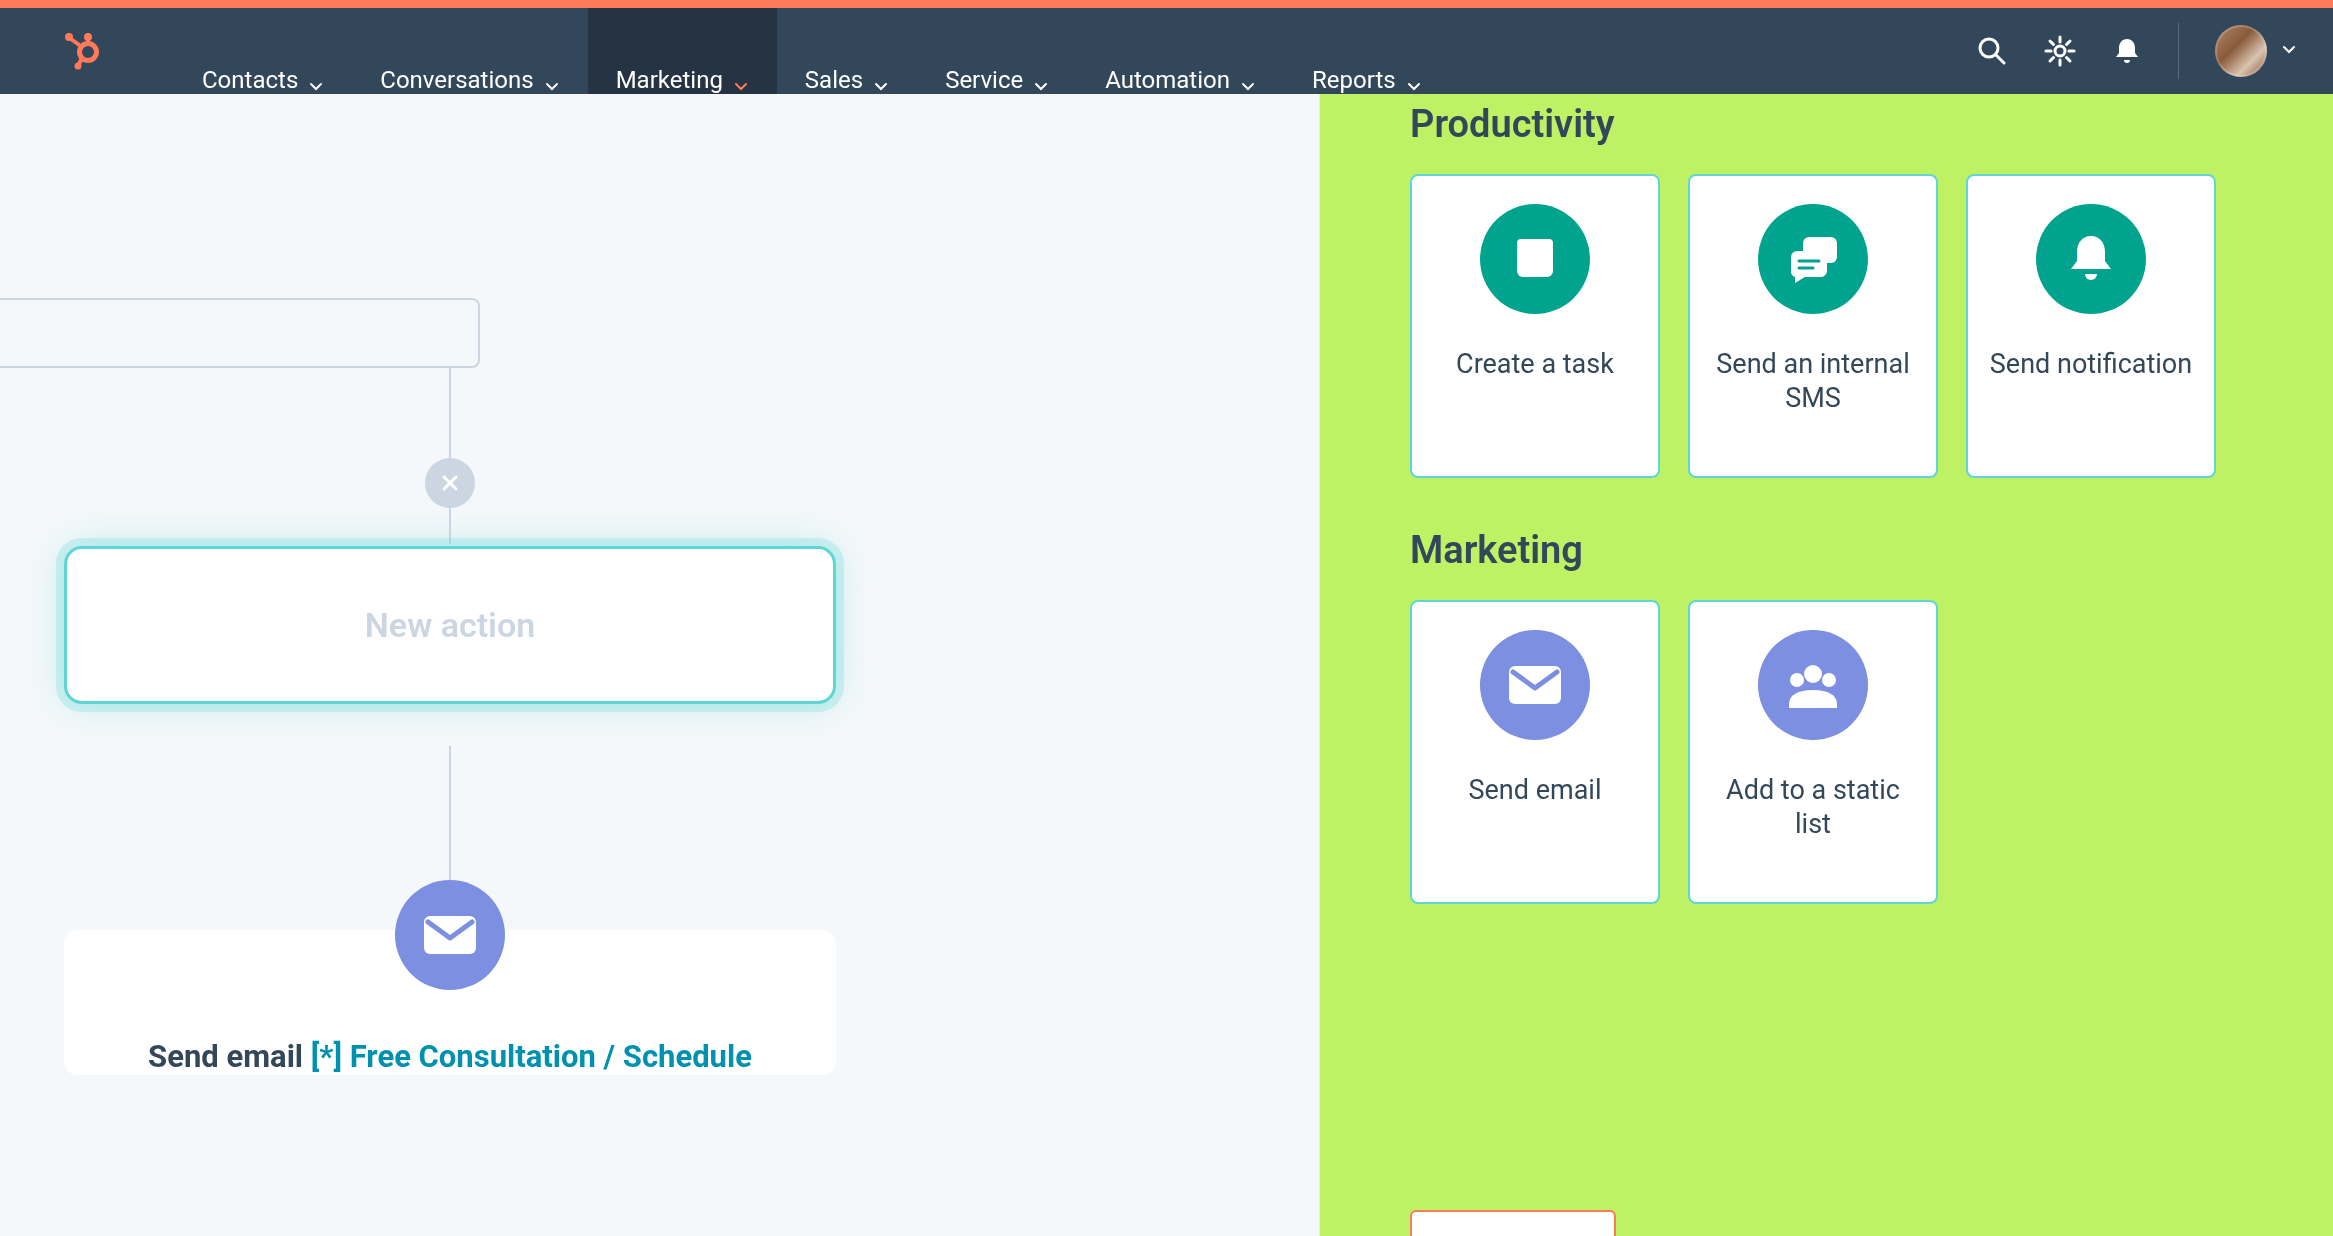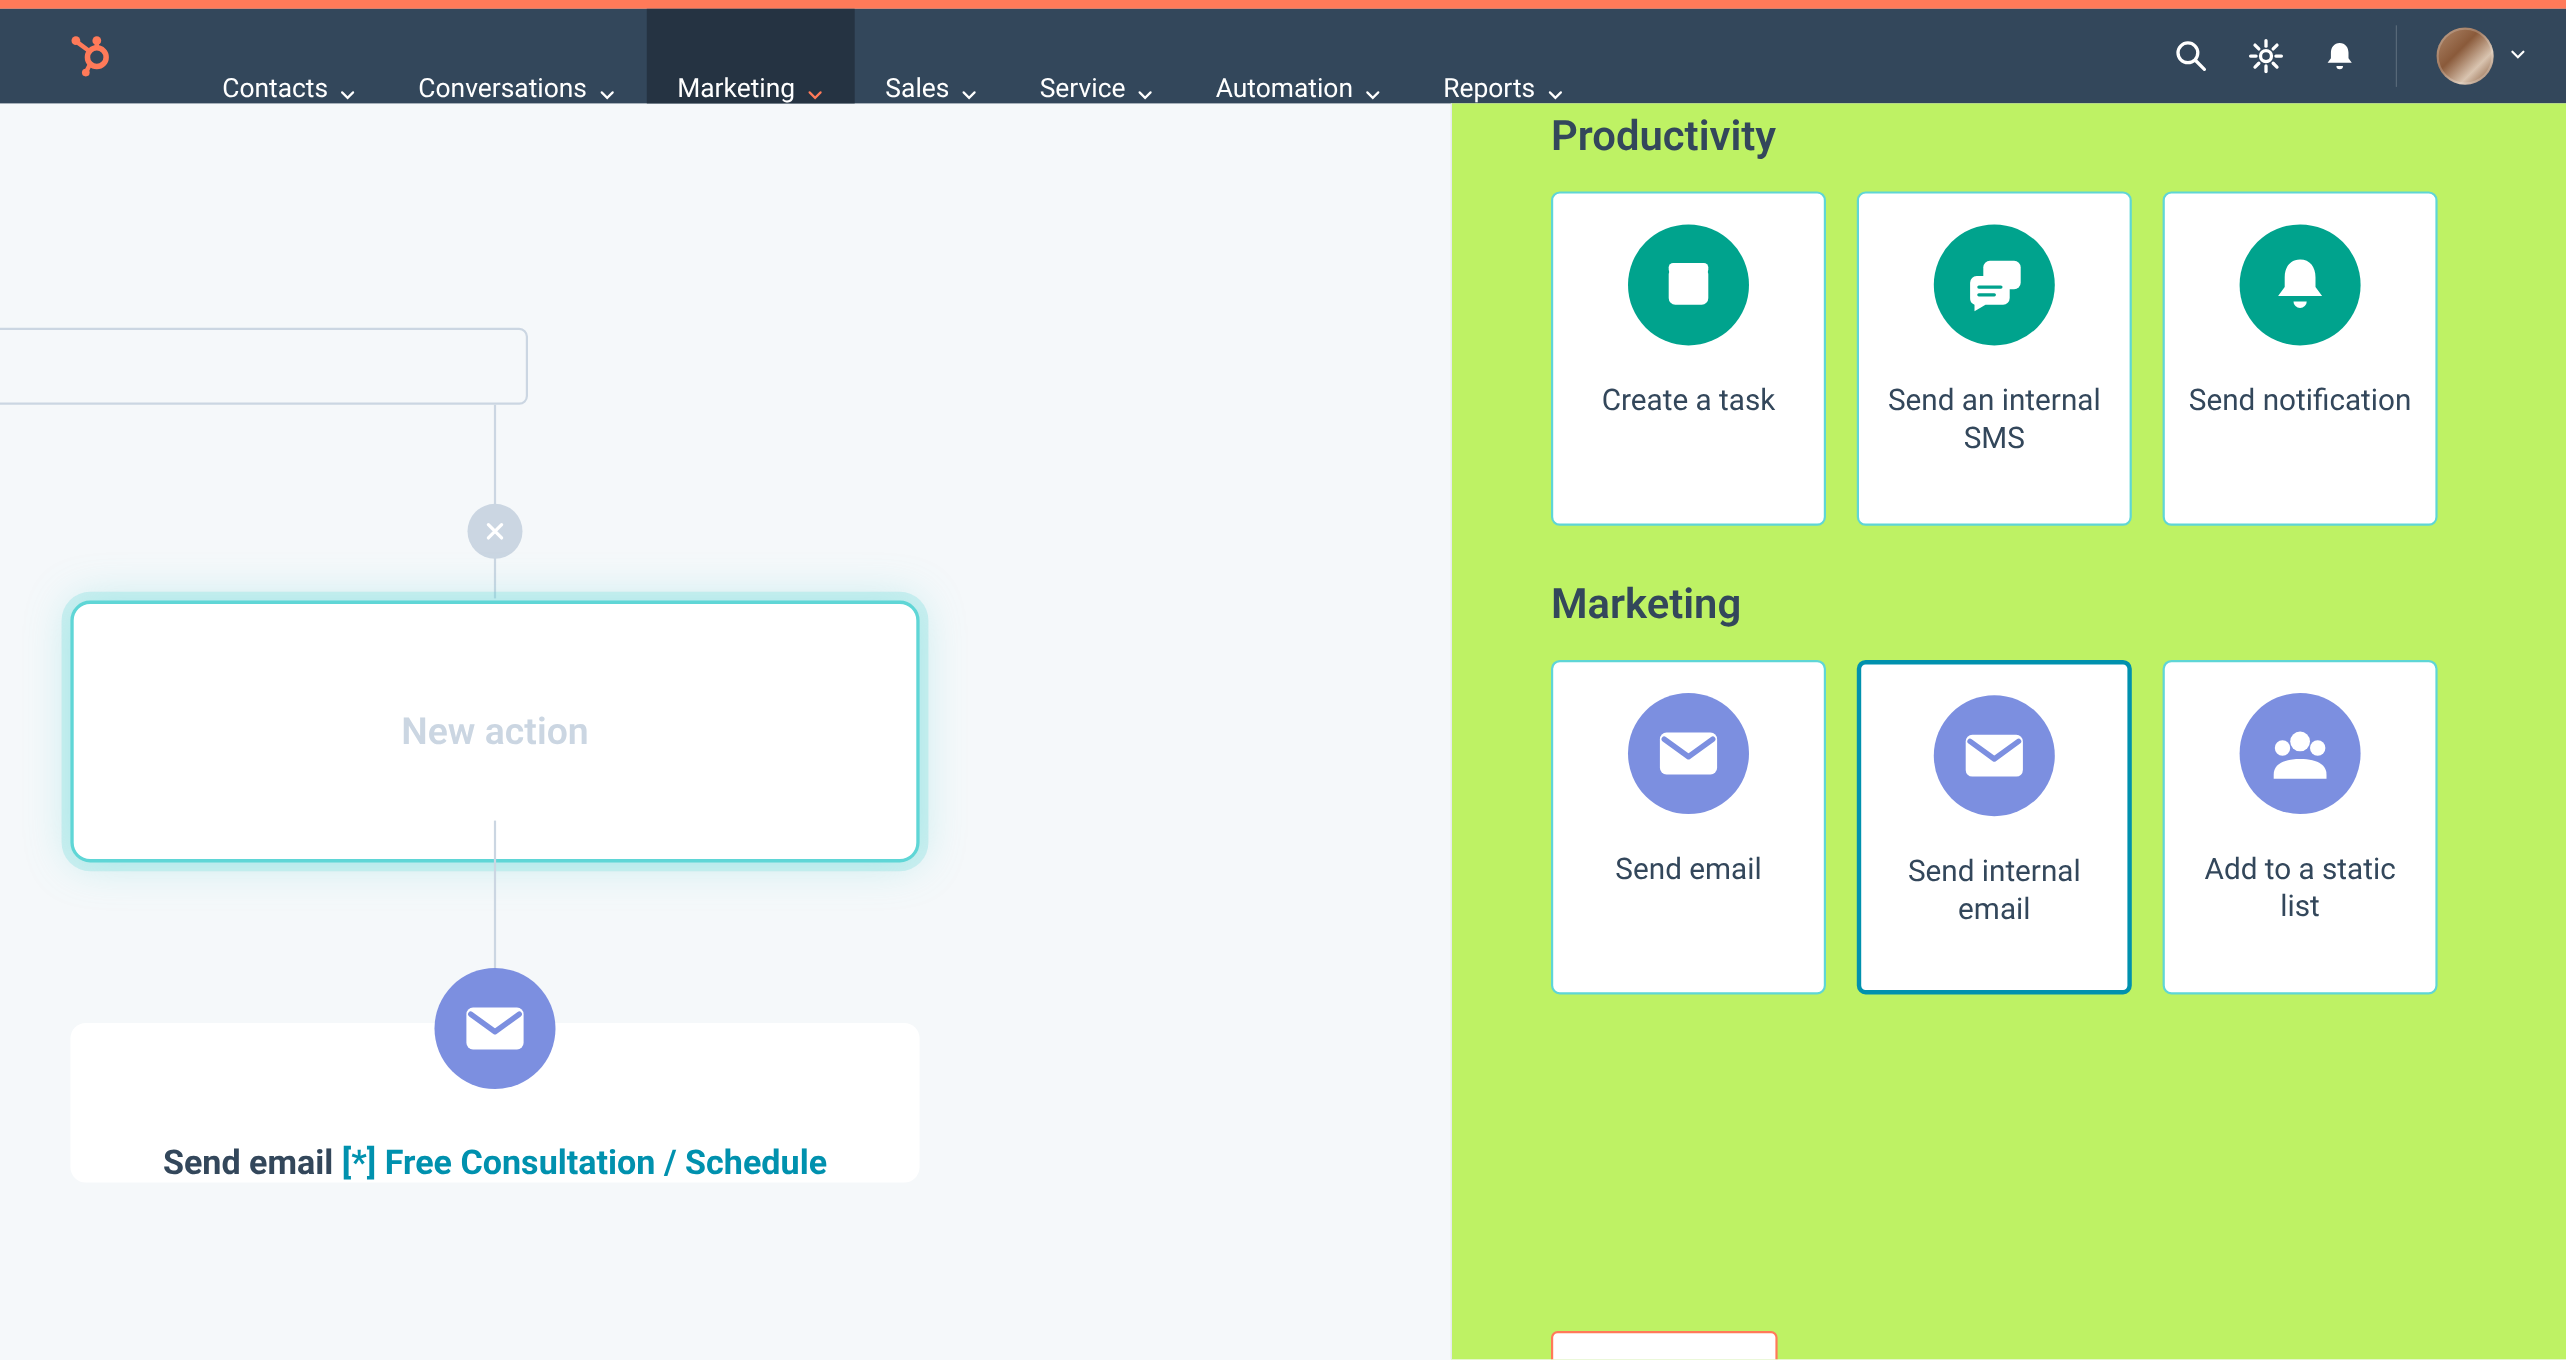--- a/index.html
+++ b/index.html
@@ -84,21 +84,21 @@
     position: absolute;
     left: 425px; top: 364px;
     width: 50px; height: 50px; border-radius: 50%;
     background: #cbd6e2;
     display: flex; align-items: center; justify-content: center;
     cursor: pointer;
   }
   .new-action-card {
     position: absolute;
     left: 64px; top: 452px;
-    width: 772px; height: 238px;
+    width: 772px; height: 158px;
     background: #fff;
     border: 3px solid #5fd6d6;
     border-radius: 18px;
     box-shadow: 0 0 0 8px rgba(95,214,214,0.25), 0 0 40px rgba(95,214,214,0.35);
     display: flex; align-items: center; justify-content: center;
     color: #cbd6e2;
     font-size: 34px;
     font-weight: 600;
   }
   .line-mid { top: 652px; height: 164px; }
@@ -376,29 +376,20 @@
       <div class="action-card">
         <div class="card-icon purple">
           <svg width="56" height="42" viewBox="0 0 56 42">
               <rect x="2" y="2" width="52" height="38" rx="6" fill="#fff"></rect>
               <path d="M6 8l22 16L50 8" stroke="#7c8fe0" stroke-width="5" fill="none" stroke-linecap="round" stroke-linejoin="round"></path>
             </svg>
         </div>
         <div class="card-label">Send email</div>
       </div>
 
-      <div class="action-card selected">
-        <div class="card-icon purple">
-          <svg width="56" height="42" viewBox="0 0 56 42">
-              <rect x="2" y="2" width="52" height="38" rx="6" fill="#fff"></rect>
-              <path d="M6 8l22 16L50 8" stroke="#7c8fe0" stroke-width="5" fill="none" stroke-linecap="round" stroke-linejoin="round"></path>
-            </svg>
-        </div>
-        <div class="card-label">Send internal email</div>
-      </div>
 
       <div class="action-card">
         <div class="card-icon purple">
           <svg width="60" height="50" viewBox="0 0 60 50">
               <circle cx="30" cy="14" r="9" fill="#fff"></circle>
               <circle cx="14" cy="20" r="7" fill="#fff"></circle>
               <circle cx="46" cy="20" r="7" fill="#fff"></circle>
               <path d="M6 44c0-9 9-14 24-14s24 5 24 14v4H6z" fill="#fff"></path>
             </svg>
         </div>

